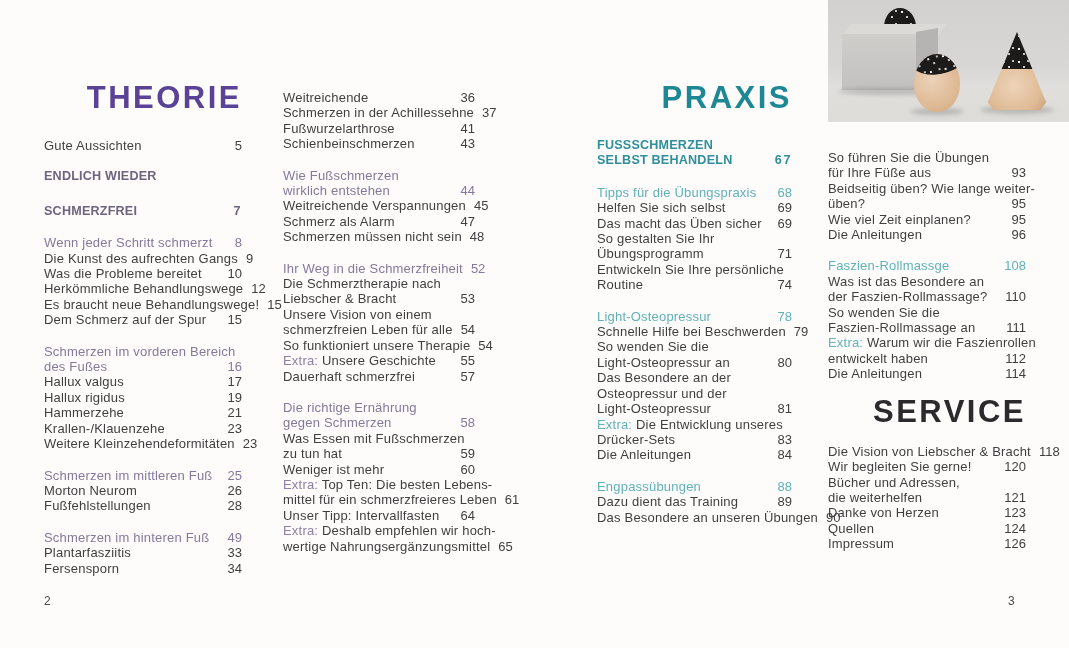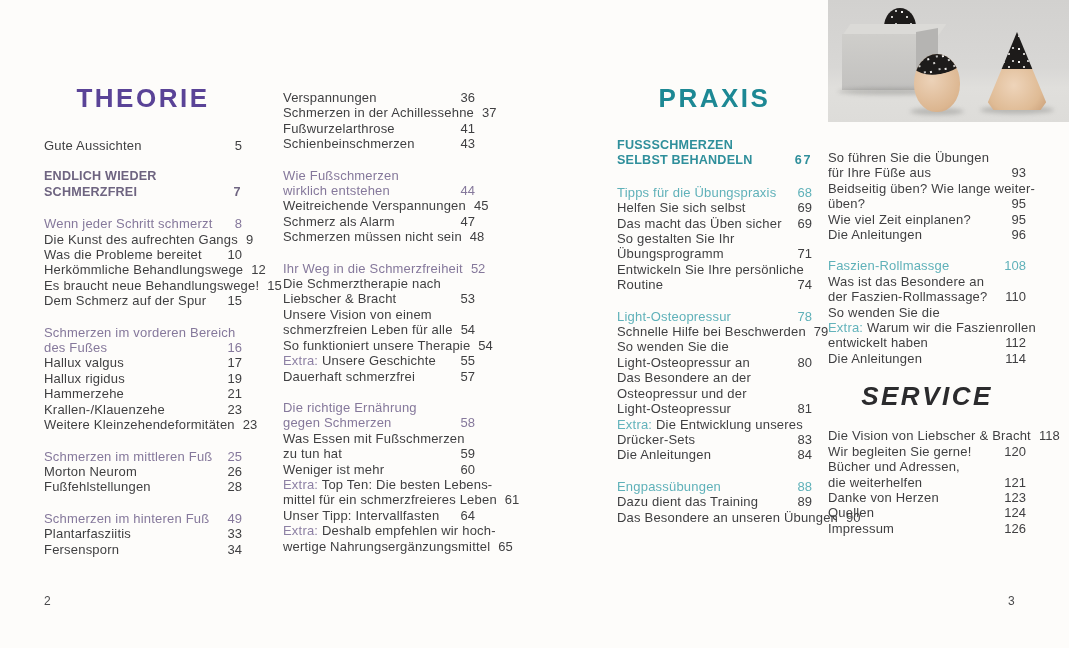--- a/index.html
+++ b/index.html
@@ -6,42 +6,42 @@
   body{
     width:1069px;height:648px;position:relative;overflow:hidden;
     background:#fdfcfa;
     font-family:"Liberation Sans","DejaVu Sans",sans-serif;
     color:#3f3f41;
     -webkit-font-smoothing:antialiased;
   }
   .col{position:absolute;font-size:13px;line-height:15.4px;}
   #col1{left:44px;top:84px;width:198px;}
   #col2{left:283px;top:90px;width:192px;}
-  #col3{left:597px;top:84px;width:195px;margin-left:20px;}
+  #col3{left:597px;top:84px;width:195px;}
   #col4{left:828px;top:150px;width:198px;}
 
   .block + .block{margin-top:16px;}
 
   .toc-head{
-    font-size:26px;font-weight:bold;letter-spacing:2.5px;
-    text-align:center;margin-bottom:26px;line-height:28px;
+    font-size:31px;font-weight:bold;letter-spacing:2.5px;
+    text-align:right;margin-bottom:26px;line-height:28px;
   }
   .toc-head.h-purple{color:#5a4397;}
   .toc-head.h-teal{color:#1d8894;}
-  .toc-head.h-dark{color:#2b2b2d;margin-bottom:18px;font-style:italic;}
+  .toc-head.h-dark{color:#2b2b2d;margin-bottom:18px;}
 
   .entry{margin:0;}
   .line{white-space:nowrap;}
   .line.last{display:flex;justify-content:space-between;}
   .lab{letter-spacing:0.2px;}
   .pg{margin-left:8px;}
 
   
   .entry.chapter{letter-spacing:1.6px;font-size:12.6px;font-weight:bold;}
-  .purple.chapter .lab,.purple.chapter .pg{color:#6e6480;}
+  .purple.chapter .lab,.purple.chapter .pg{color:#6e6480;margin-top:19px;}
   .teal.chapter .lab,.teal.chapter .pg{color:#2f8f9b;}
 
   
   .purple.section .lab,.purple.section .pg{color:#85789b;}
   .teal.section .lab,.teal.section .pg{color:#5fb1b9;text-align:center;}
 
   .entry.item .lab,.entry.item .pg{color:#3f3f41;}
   .purple .prefix{color:#8d80a4;}
   .teal .prefix{color:#63b3bb;}
 
@@ -240,21 +240,21 @@
           <span class="lab">Fersensporn</span>
           <span class="pg">34</span>
         </div>
       </div>
     </div>
   </div>
 <div class="col" id="col2">
     <div class="block">
       <div class="entry item purple">
         <div class="line last">
-          <span class="lab">Verspannungen</span>
+          <span class="lab">Weitreichende</span>
           <span class="pg">36</span>
         </div>
       </div>
       <div class="entry item purple">
         <div class="line last">
           <span class="lab">Schmerzen in der Achillessehne</span>
           <span class="pg">37</span>
         </div>
       </div>
       <div class="entry item purple">
@@ -526,20 +526,24 @@
       </div>
       <div class="entry item teal">
         <div class="line"><span class="lab">Was ist das Besondere an</span></div>
         <div class="line last">
           <span class="lab">der Faszien-Rollmassage?</span>
           <span class="pg">110</span>
         </div>
       </div>
       <div class="entry item teal">
         <div class="line"><span class="lab">So wenden Sie die</span></div>
+        <div class="line last">
+          <span class="lab">Faszien-Rollmassage an</span>
+          <span class="pg">111</span>
+        </div>
       </div>
       <div class="entry item teal">
         <div class="line"><span class="lab"><span class="prefix">Extra: </span>Warum wir die Faszienrollen</span></div>
         <div class="line last">
           <span class="lab">entwickelt haben</span>
           <span class="pg">112</span>
         </div>
       </div>
       <div class="entry item teal">
         <div class="line last">

